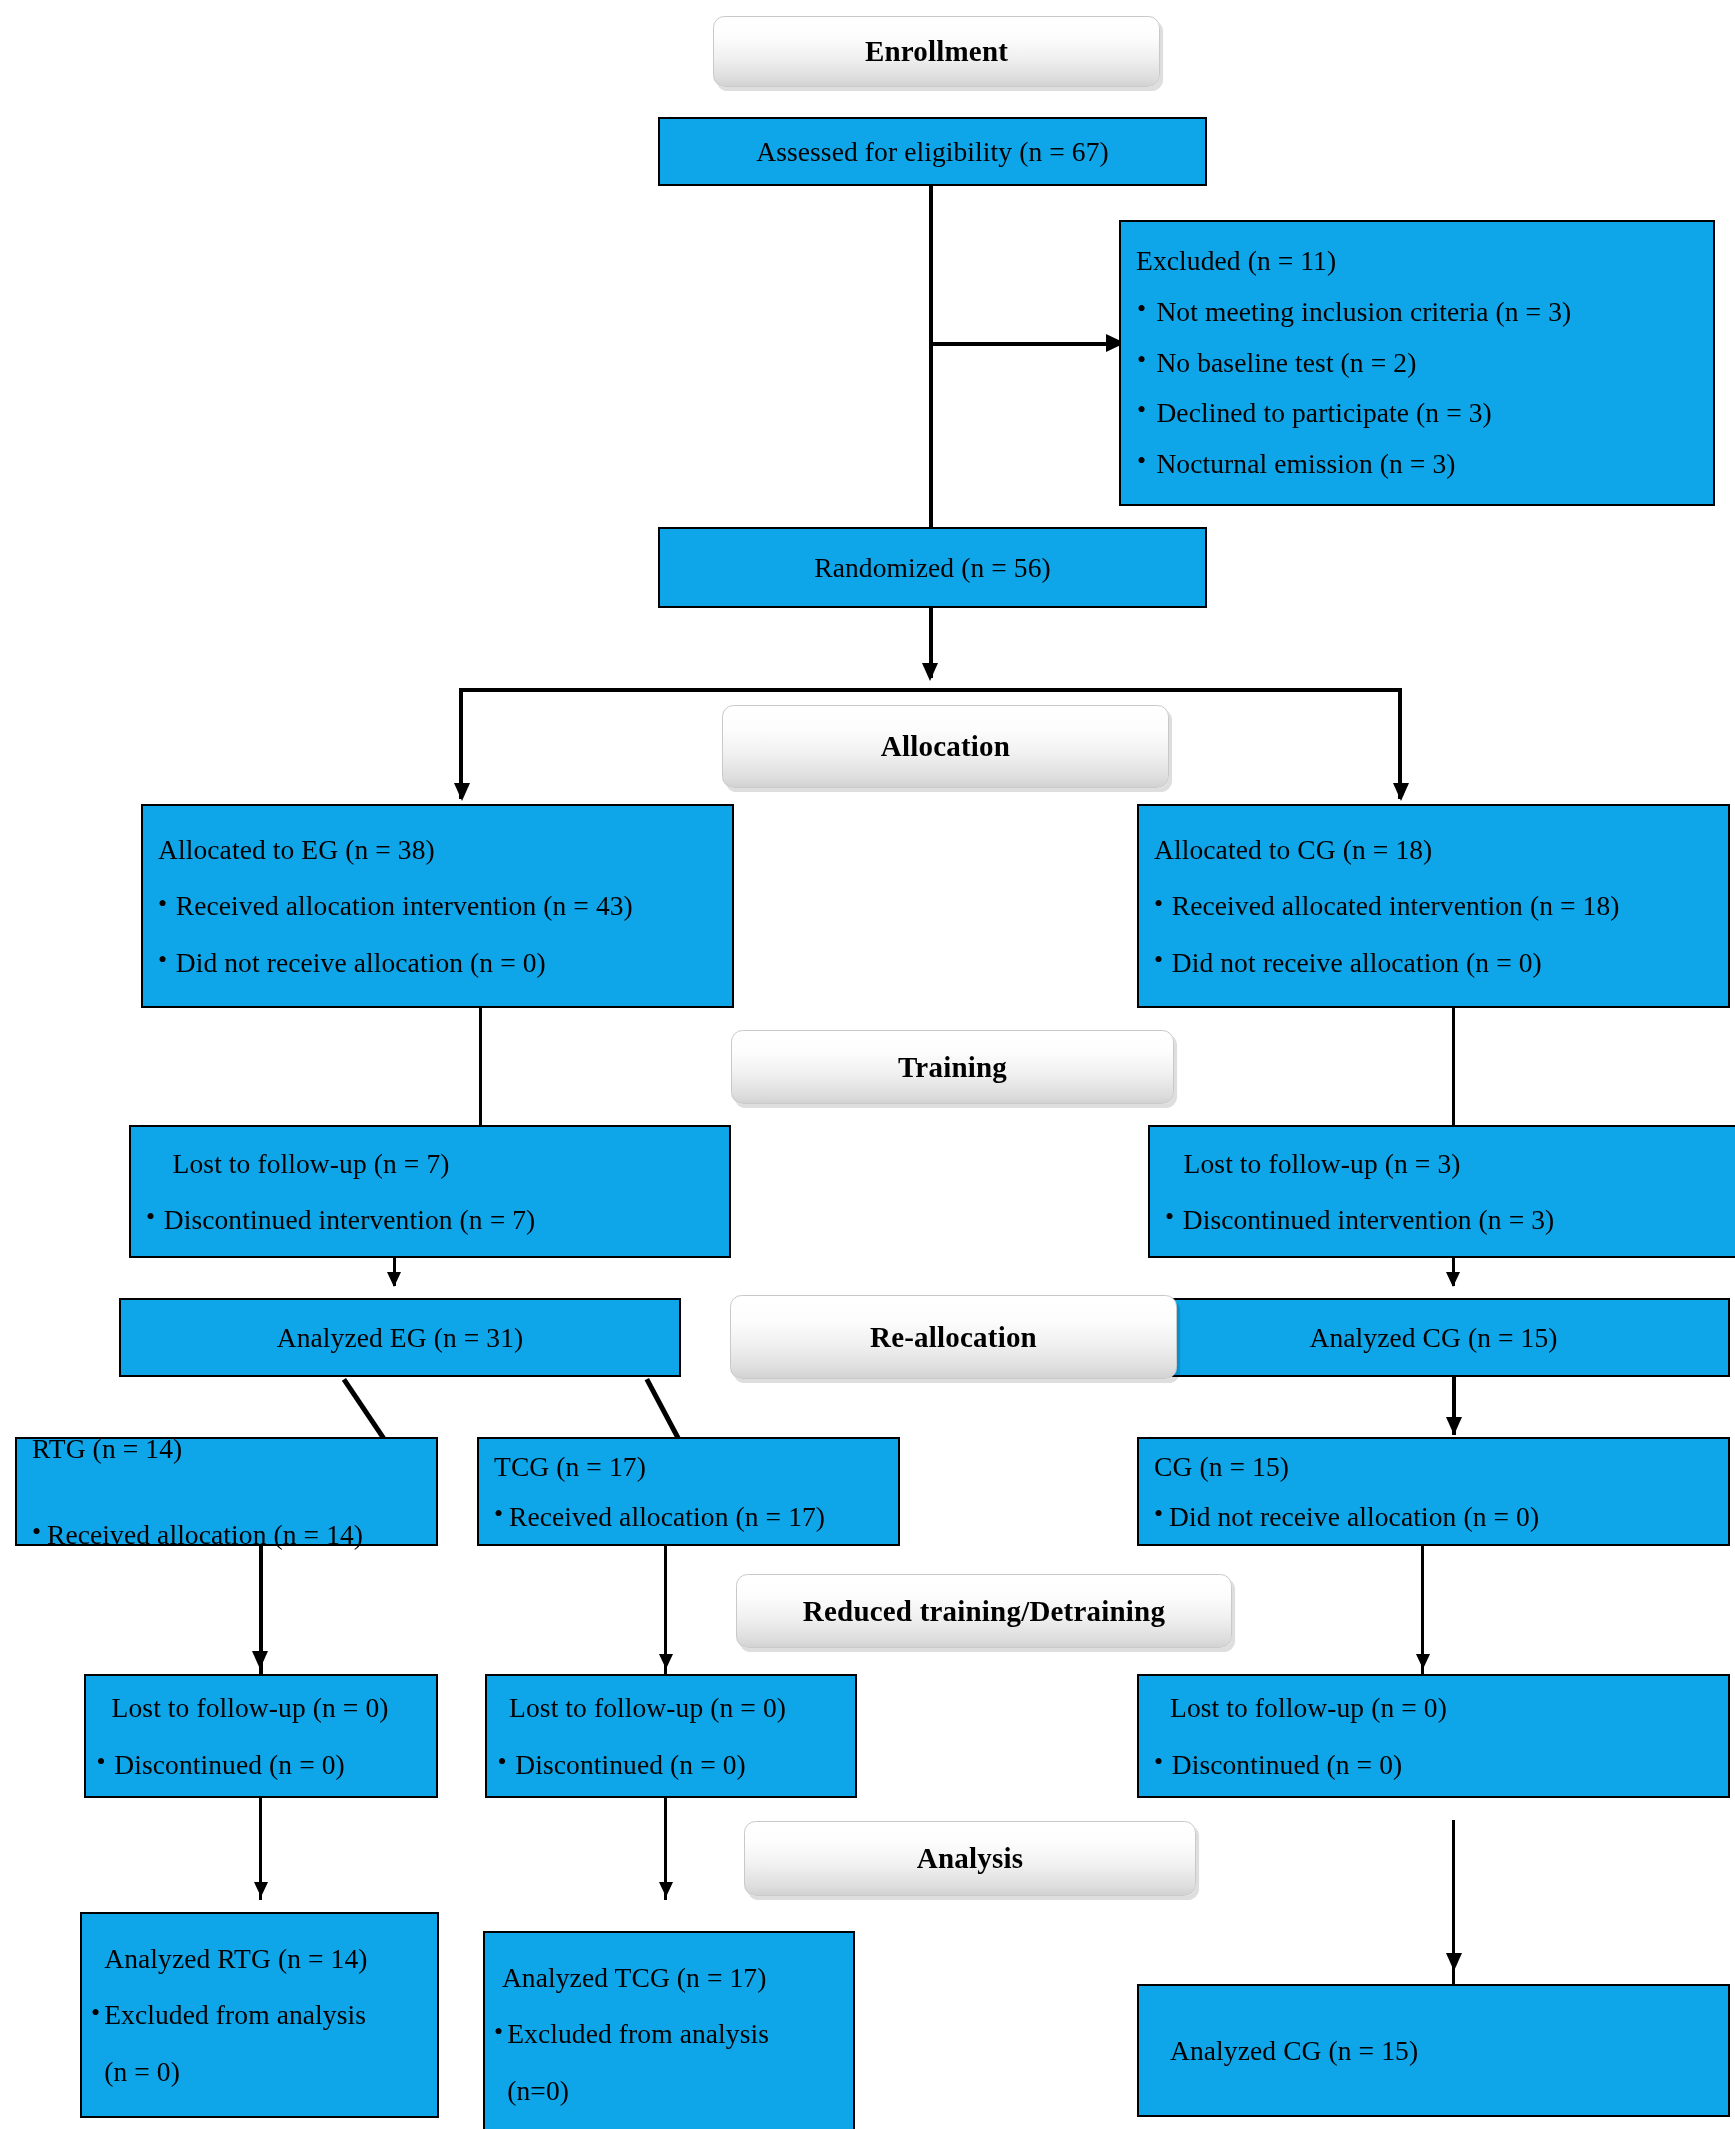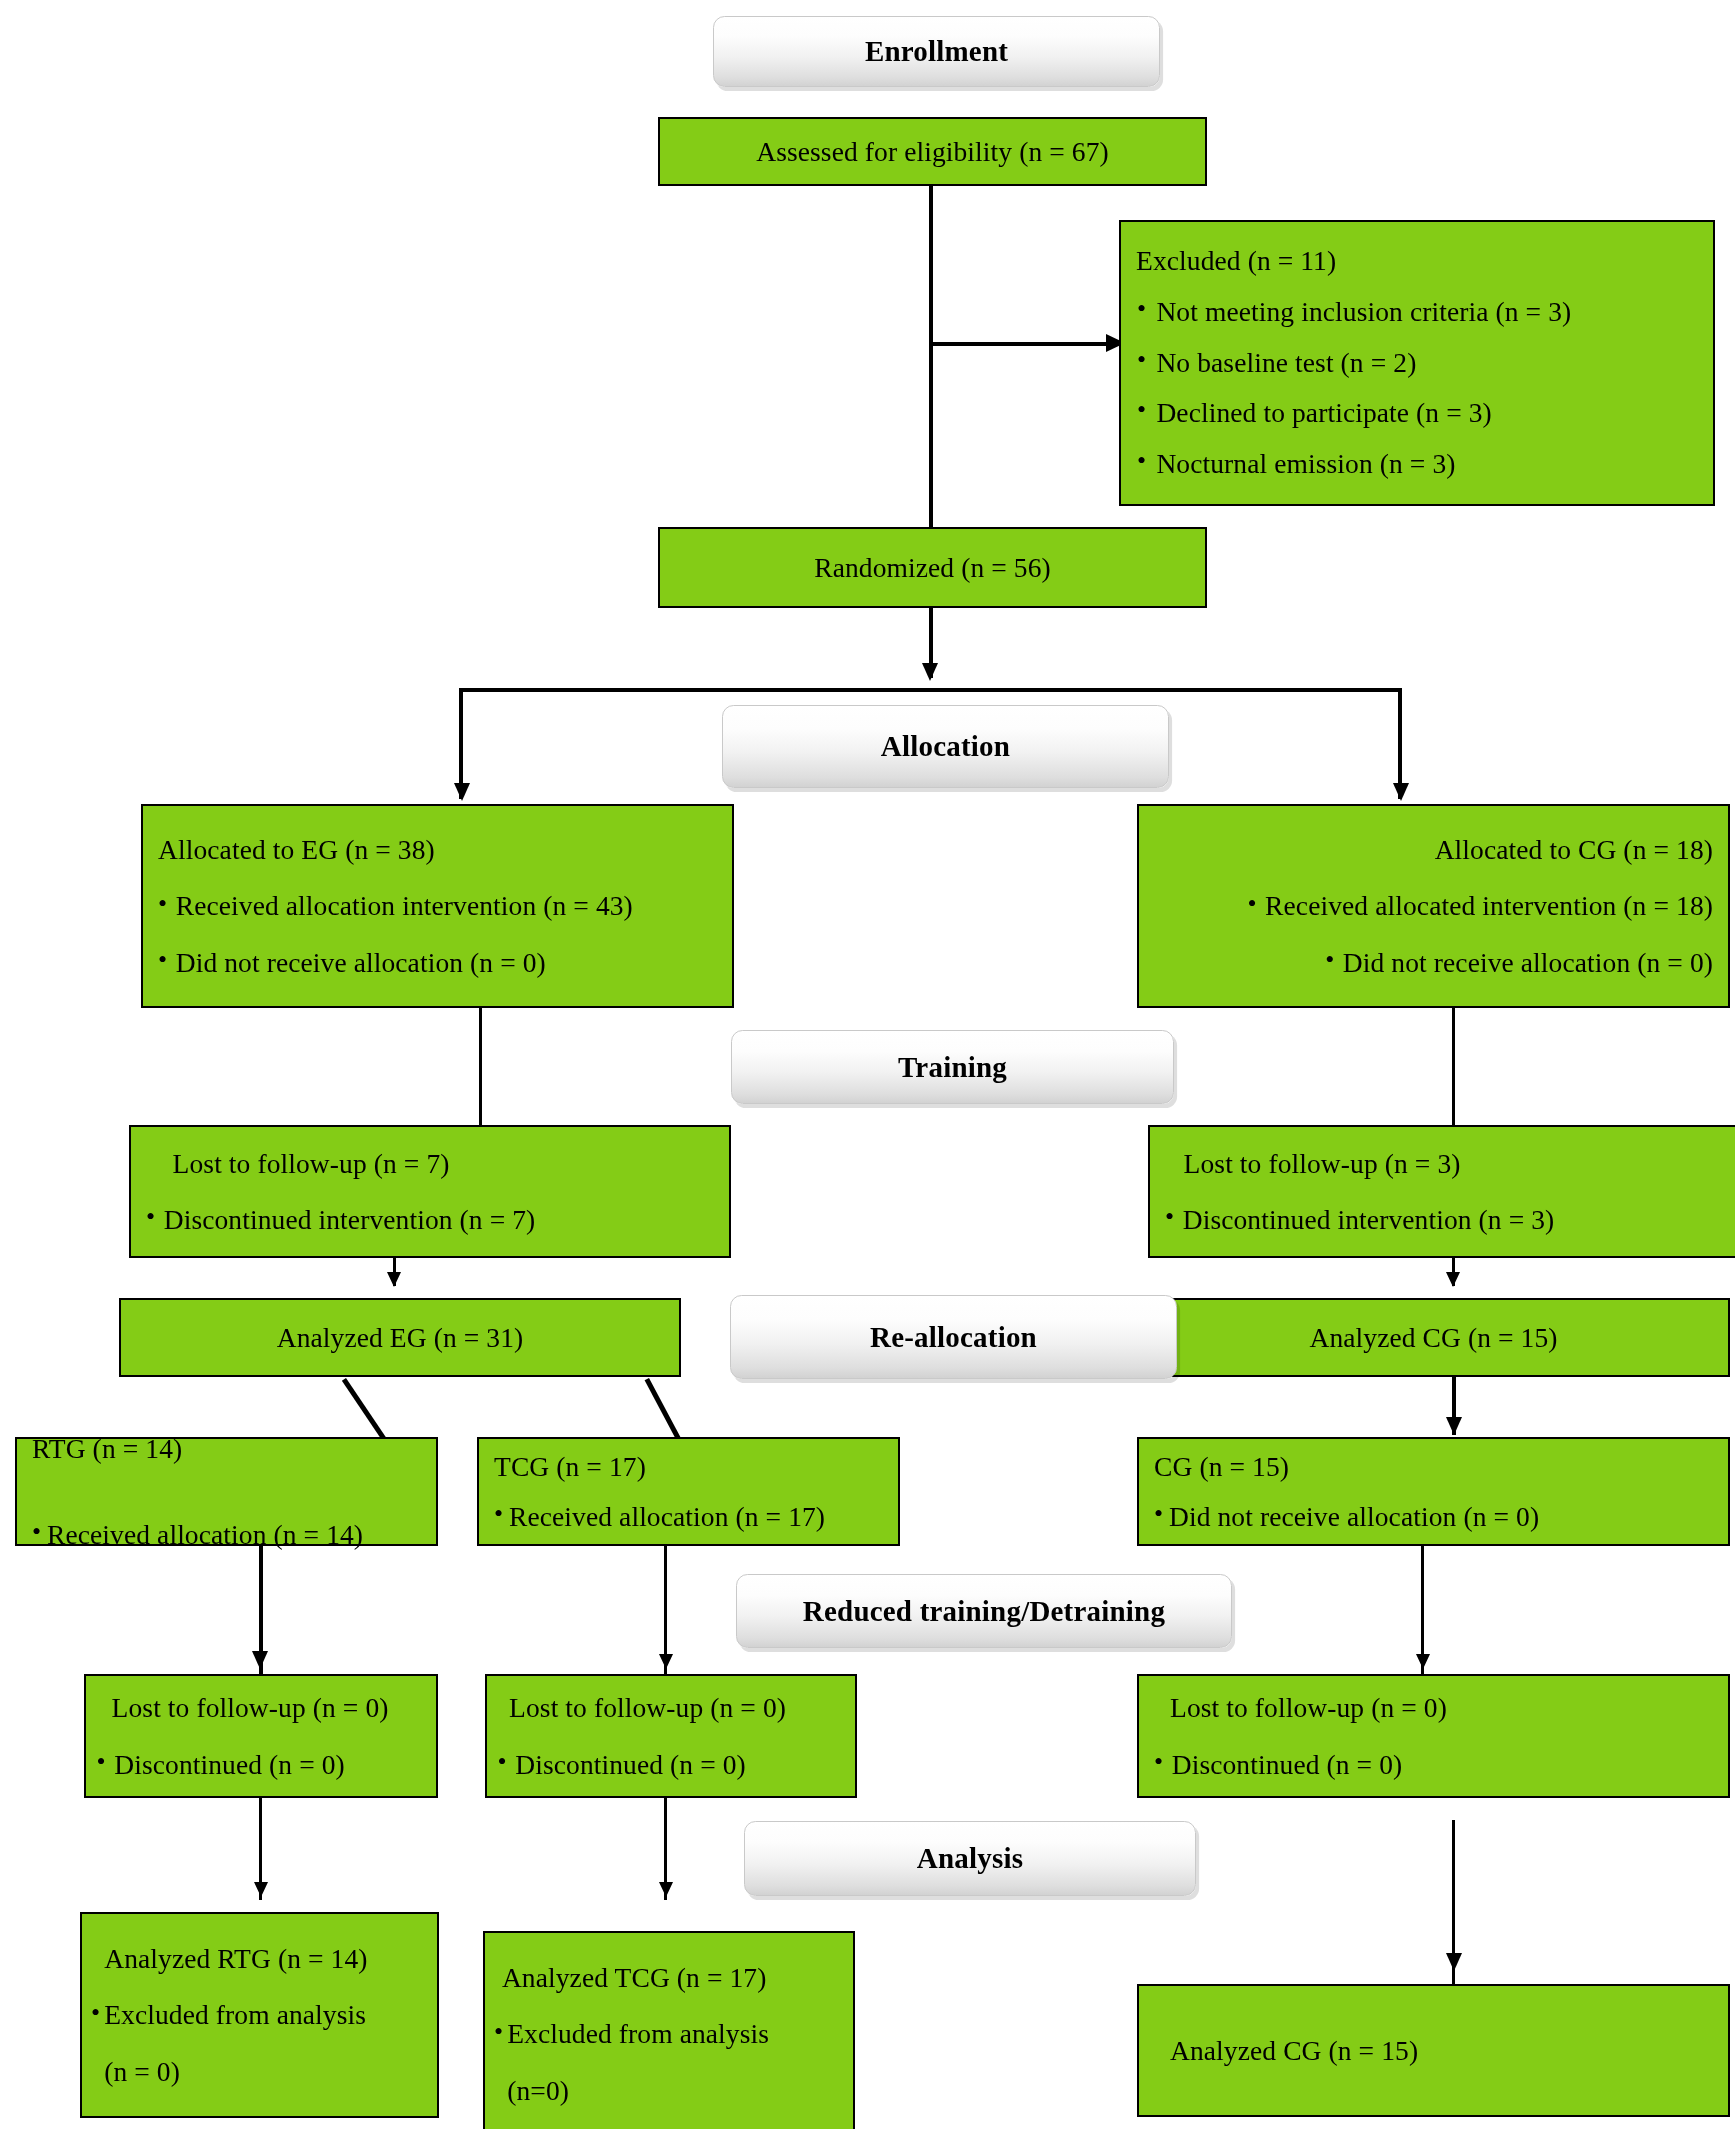--- a/index.html
+++ b/index.html
@@ -3,21 +3,21 @@
 <meta charset="utf-8">
 <style>
   html,body{margin:0;padding:0;background:#fff;}
   body{font-family:"Liberation Serif","DejaVu Serif",serif;}
   #stage{position:relative;width:1735px;height:2129px;background:#fff;overflow:hidden;}
 
   
   .box{
     position:absolute;
     box-sizing:border-box;
-    background:#84cc16;
+    background:#0ea5e9;
     border:2.7px solid #000;
     display:flex;
     flex-direction:column;
     justify-content:center;
     padding:11.5px 15px;
   }
   .box .ln{
     font-size:27.5px;
     line-height:1.42;
     color:#000;
@@ -133,21 +133,21 @@
   <div class="banner" style="left:722px;top:705px;width:447px;height:83px;">
     <span class="btxt">Allocation</span>
   </div>
 
   <div class="box" style="left:141px;top:804px;width:593px;height:204px;">
     <div class="ln">Allocated to EG (n = 38)</div>
     <div class="ln bul tight sp2">Received allocation intervention (n = 43)</div>
     <div class="ln bul tight sp2">Did not receive allocation (n = 0)</div>
   </div>
 
-  <div class="box" style="left:1137px;top:804px;width:593px;height:204px;align-items:flex-end;">
+  <div class="box" style="left:1137px;top:804px;width:593px;height:204px;">
     <div class="ln">Allocated to CG (n = 18)</div>
     <div class="ln bul tight sp2">Received allocated intervention (n = 18)</div>
     <div class="ln bul tight sp2">Did not receive allocation (n = 0)</div>
   </div>
 
   <div class="vline thin" style="left:479px;top:1008px;height:121px;"></div>
   <div class="vline thin" style="left:1452px;top:1008px;height:121px;"></div>
 
   <div class="banner" style="left:731px;top:1030px;width:443px;height:74px;">
     <span class="btxt">Training</span>

